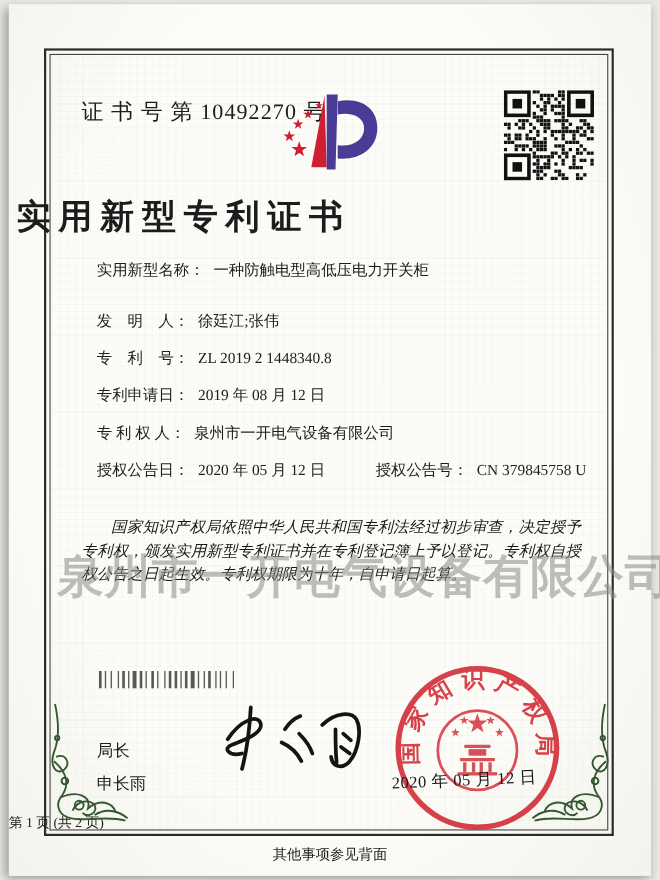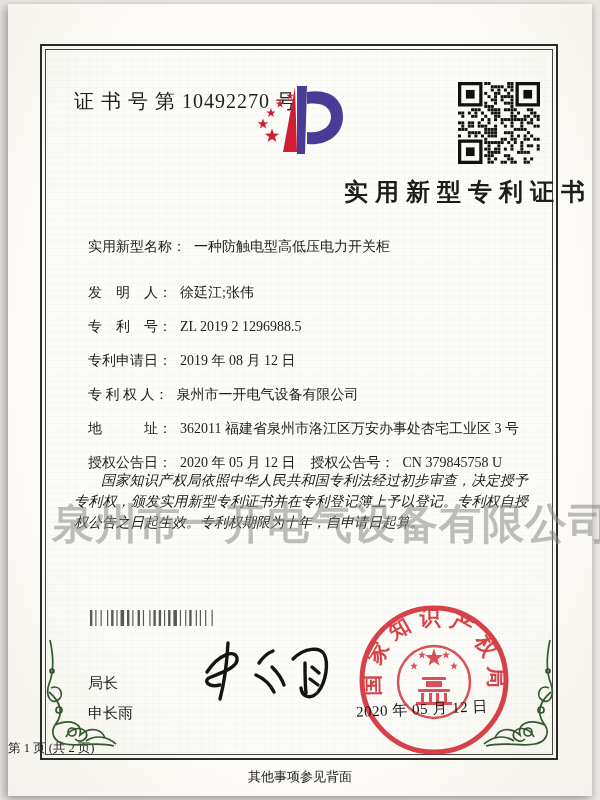--- a/index.html
+++ b/index.html
@@ -14,27 +14,27 @@
          border:2.5px solid #2b2b28;}
   #frame::after{content:"";position:absolute;inset:3px;border:1.4px solid #44443e;}
   #frame::before{content:"";position:absolute;inset:5px;
          background:
            repeating-linear-gradient(0deg, rgba(140,175,150,.05) 0 1px, transparent 1px 7px),
            repeating-linear-gradient(90deg, rgba(140,175,150,.045) 0 1px, transparent 1px 7px);}
   .abs{position:absolute;}
   #certno{left:66px;top:84px;font-size:20px;letter-spacing:1px;z-index:2;}
   #logo{left:244px;top:74px;z-index:2;}
   #qr{left:450px;top:78px;z-index:2;}
-  #title{left:0;top:172px;width:584px;text-align:right;font-size:24px;font-weight:bold;
+  #title{left:0;top:172px;width:584px;text-align:left;font-size:31px;font-weight:bold;
          letter-spacing:7px;text-indent:7px;z-index:2;}
   #fields{left:80px;top:232px;width:448px;z-index:2;}
   .frow{display:flex;margin-bottom:13px;font-size:14px;line-height:21px;}
   .frow.first{margin-bottom:25px;}
   .frow .lbl{white-space:pre;margin-right:8px;flex:none;}
-  .frow .grp2{margin-left:15px;}
+  .frow .grp2{margin-left:46px;}
   #paras{left:66px;top:466px;width:454px;z-index:2;}
   #paras p{margin:0 0 3px 0;font-size:14px;line-height:21px;text-indent:27px;
            text-align:justify;font-style:italic;color:#161616;}
   #watermark{left:44px;top:492px;width:560px;z-index:5;font-family:"Liberation Sans","DejaVu Sans",sans-serif;
            font-weight:700;font-size:42px;letter-spacing:1px;white-space:nowrap;
            color:#8a8a8a;opacity:.55;pointer-events:none;}
   #barcode{left:82px;top:606px;z-index:2;opacity:.85;}
   #director{left:80px;top:664px;font-size:15px;line-height:30px;z-index:2;}
   #signature{left:185px;top:632px;z-index:3;}
   #seal{left:344px;top:594px;z-index:4;opacity:.93;}
@@ -295,33 +295,29 @@
       <div class="frow first">
         <span class="lbl">实用新型名称：</span>
         <span class="val">一种防触电型高低压电力开关柜</span>
       </div>
       <div class="frow">
         <span class="lbl">发　明　人：</span>
         <span class="val">徐廷江;张伟</span>
       </div>
       <div class="frow">
         <span class="lbl">专　利　号：</span>
-        <span class="val">ZL 2019 2 1296988.5</span>
+        <span class="val">ZL 2019 2 1448340.8</span>
       </div>
       <div class="frow">
         <span class="lbl">专利申请日：</span>
         <span class="val">2019 年 08 月 12 日</span>
       </div>
       <div class="frow">
         <span class="lbl">专 利 权 人：</span>
         <span class="val">泉州市一开电气设备有限公司</span>
-      </div>
-      <div class="frow">
-        <span class="lbl">地　　　址：</span>
-        <span class="val">362011 福建省泉州市洛江区万安办事处杏宅工业区 3 号</span>
       </div>
       <div class="frow">
         <span class="lbl">授权公告日：</span>
         <span class="val">2020 年 05 月 12 日</span>
         <span class="lbl grp2">授权公告号：</span>
         <span class="val">CN 379845758 U</span>
       </div>
     </div>
 
     <div id="paras" class="abs">

